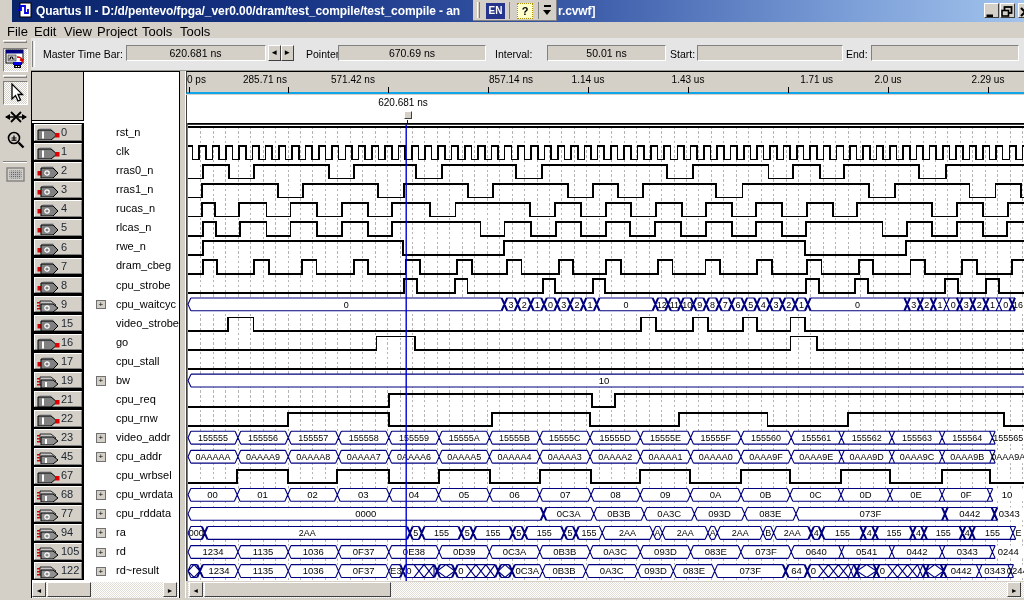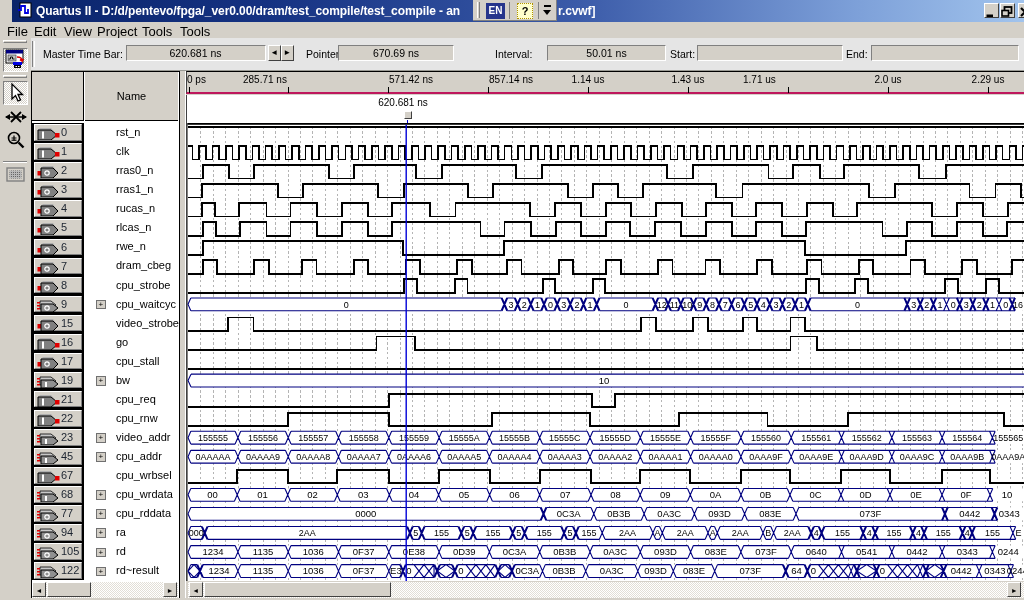--- a/index.html
+++ b/index.html
@@ -31,21 +31,21 @@
 #btncol{position:absolute;left:0;top:50.6px;width:51.5px;height:457px;background:#000;border-right:1.4px solid #000}
 .rowbtn{position:absolute;left:34px;width:48px;height:16.6px;background:#d4d0c8;border-top:1px solid #fff;border-left:1px solid #fff;border-right:1.2px solid #808080;border-bottom:1.2px solid #808080}
 .rowbtn .pic{position:absolute;left:2px;top:1px}
 .rowbtn .num{position:absolute;left:26px;top:1px;font-size:11px;color:#1c2430}
 .plusbox{position:absolute;left:96px;width:9.5px;height:9.5px;background:#d4d0c8;border:1px solid #707070;font-size:8px;line-height:7.5px;text-align:center;color:#000}
 .nm{position:absolute;left:116px;font-size:11px;color:#000;white-space:nowrap}
 #lsb{position:absolute;left:0;top:509.5px;width:146px;height:16px;background-image:conic-gradient(#fff 25%,#e2ded6 0 50%,#fff 0 75%,#e2ded6 0);background-size:2px 2px}
 .sbtn{position:absolute;width:14px;height:15.5px;background:#d4d0c8;border-top:1px solid #fff;border-left:1px solid #fff;border-right:1.3px solid #404040;border-bottom:1.3px solid #404040;font-size:7px;text-align:center;line-height:15px;color:#000}
 .sthumb{position:absolute;height:15.5px;background:#d4d0c8;border-top:1px solid #fff;border-left:1px solid #fff;border-right:1.3px solid #404040;border-bottom:1.3px solid #404040}
 #splitter{position:absolute;left:180.3px;top:71px;width:5.7px;height:529px;background:#d4d0c8;border-right:1.5px solid #fff}
-#ruler{position:absolute;left:186px;top:70.8px;width:838px;height:23.7px;background:#d4d0c8;border-top:1.5px solid #000;border-bottom:2px solid #be185d;border-left:1.7px solid #404040;font-size:10px;color:#000}
+#ruler{position:absolute;left:186px;top:70.8px;width:838px;height:23.7px;background:#d4d0c8;border-top:1.5px solid #000;border-bottom:2px solid #0ea5e9;border-left:1.7px solid #404040;font-size:10px;color:#000}
 .rlab{position:absolute;top:2px}
 .rtick{position:absolute;top:15.5px;width:1px;height:6px;background:#000}
 #mstrip{position:absolute;left:186px;top:94.5px;width:838px;height:29.5px;background:#fff;font-size:10px;border-left:1.7px solid #404040}
 #mlabel{position:absolute;left:176px;top:2px;width:80px;text-align:center;color:#000}
 #mhandle{position:absolute;left:217px;top:16px;width:8px;height:8.5px;background:#d4d0c8;border-top:1px solid #fff;border-left:1px solid #fff;border-right:1.3px solid #404040;border-bottom:1.3px solid #404040}
 #mcursor{position:absolute;left:220px;top:25px;width:1.4px;height:4px;background:#0000d8}
 #wsb{position:absolute;left:187.6px;top:581.5px;width:836.4px;height:16px;background-image:conic-gradient(#fff 25%,#e2ded6 0 50%,#fff 0 75%,#e2ded6 0);background-size:2px 2px}
 #botstrip{position:absolute;left:0;top:597.5px;width:1024px;height:2.5px;background:#d4d0c8}
 svg text{font-family:"Liberation Sans",sans-serif}
 </style></head><body>
@@ -86,21 +86,21 @@
     <span style="left:142px">Tools</span>
     <span style="left:180px">Tools</span>
   </div>
 <div id="toolrow">
  <div style="position:absolute;left:32px;top:3px;width:3px;height:26px;border-left:1px solid #808080;border-right:1px solid #fff"></div>
  <div class="lbl" style="left:43px">Master Time Bar:</div>
  <div class="field" style="left:125.5px;width:140px">620.681 ns</div>
  <div class="spin" style="left:268px">◄</div>
     <div class="spin" style="left:281px">►</div>
  <div class="lbl" style="left:306px">Pointer:</div>
- <div class="field" style="left:338px;width:116px">670.69 ns</div>
+ <div class="field" style="left:338px;width:148px">670.69 ns</div>
  <div class="lbl" style="left:495px">Interval:</div>
  <div class="field" style="left:547px;width:119px">50.01 ns</div>
  <div class="lbl" style="left:670px">Start:</div>
  <div class="field" style="left:696.7px;width:146.5px"></div>
  <div class="lbl" style="left:846px">End:</div>
  <div class="field" style="left:871px;width:148px"></div>
 </div>
 <div id="vtools">
  <div class="vgrip" style="top:2px"></div>
  <div class="vbtn on" style="top:10px"><svg width="22" height="20" viewBox="0 0 22 20">
@@ -138,21 +138,20 @@
           </pattern>
         </defs>
         <rect x="2" y="2" width="17" height="13" fill="none" stroke="#808080" stroke-width="1.4"></rect>
         <rect x="4.5" y="4.5" width="12" height="8" fill="#b8b8b8"></rect>
         <rect x="4.5" y="4.5" width="12" height="8" fill="url(#dotp)"></rect>
       </svg></div>
 </div>
 <div id="lpane">
  <div id="btncol"></div>
  <div id="lph1"></div>
-    <div id="lph2">Name</div>
  <div id="lsb">
    <div class="sbtn" style="left:0;top:0">◄</div>
    <div class="sthumb" style="left:15px;width:44px;top:0"></div>
    <div class="sbtn" style="left:131px;top:0">►</div>
  </div>
 </div>
 <div class="rowbtn" style="top:124.2px">
     <span class="pic"><svg width="23" height="13" viewBox="0 0 23 13">
         <polygon points="1,3 14,3 20,8 14,13 1,13" fill="#808080"></polygon>
         <polygon points="1,3 14,3 20,8 14,1 3,1" fill="#b0b0b0"></polygon>
@@ -432,29 +431,29 @@
       </svg></span>
     <span class="num">122</span>
   </div>
 <div class="plusbox" style="top:566.5px">+</div>
 <div class="nm" style="top:564.2px">rd~result</div>
 <div id="splitter"></div>
 <div id="ruler">
     <div class="rlab" style="left:0px;text-align:left;width:60px">0 ps</div>
     <div class="rlab" style="left:56px;width:90px;text-align:left">285.71 ns</div>
     <div class="rtick" style="left:101px"></div>
-    <div class="rlab" style="left:156px;width:90px;text-align:right">571.42 ns</div>
+    <div class="rlab" style="left:144px;width:90px;text-align:left">571.42 ns</div>
     <div class="rtick" style="left:201px"></div>
     <div class="rlab" style="left:256px;width:90px;text-align:right">857.14 ns</div>
     <div class="rtick" style="left:301px"></div>
     <div class="rlab" style="left:356px;width:90px;text-align:center">1.14 us</div>
     <div class="rtick" style="left:401px"></div>
     <div class="rlab" style="left:456px;width:90px;text-align:center">1.43 us</div>
     <div class="rtick" style="left:501px"></div>
-    <div class="rlab" style="left:556px;width:90px;text-align:left">1.71 us</div>
+    <div class="rlab" style="left:556px;width:90px;text-align:right">1.71 us</div>
     <div class="rtick" style="left:601px"></div>
     <div class="rlab" style="left:656px;width:90px;text-align:center">2.0 us</div>
     <div class="rtick" style="left:701px"></div>
     <div class="rlab" style="left:756px;width:90px;text-align:center">2.29 us</div>
     <div class="rtick" style="left:801px"></div>
     <div class="rtick" style="left:2px"></div>
   </div>
 <div id="mstrip">
     <div id="mlabel">620.681 ns</div>
     <div id="mhandle"></div>

